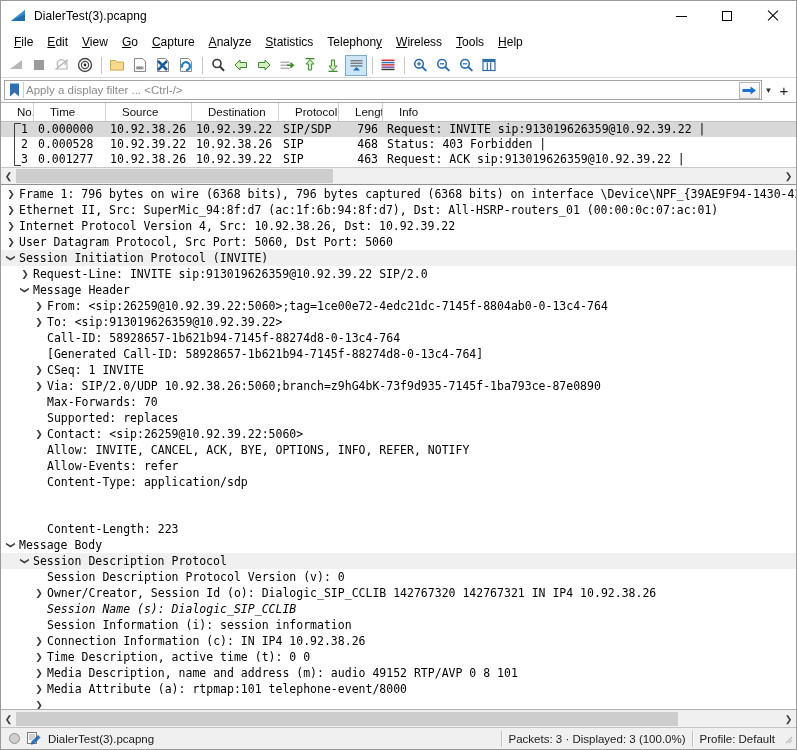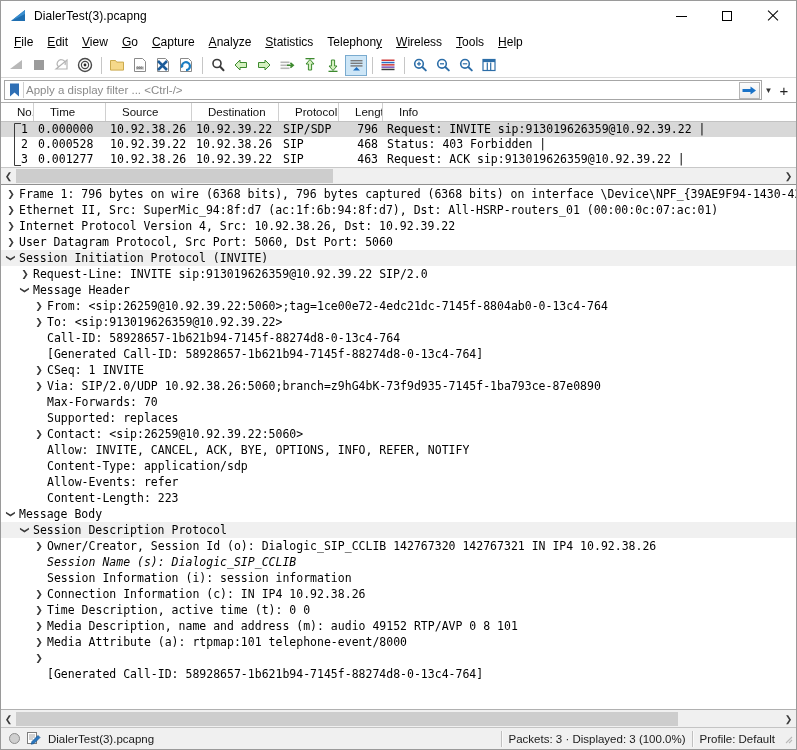--- a/index.html
+++ b/index.html
@@ -624,37 +624,41 @@
       <div class="d-row" style="padding-left: 32px;">
         <span class="d-arrow">❯</span>
         <span class="d-text">Contact: &lt;sip:26259@10.92.39.22:5060&gt;</span>
       </div>
       <div class="d-row" style="padding-left: 32px;">
         <span class="d-arrow"></span>
         <span class="d-text">Allow: INVITE, CANCEL, ACK, BYE, OPTIONS, INFO, REFER, NOTIFY</span>
       </div>
       <div class="d-row" style="padding-left: 32px;">
         <span class="d-arrow"></span>
+        <span class="d-text">Allow-Events: refer</span>
+      </div>
+      <div class="d-row" style="padding-left: 32px;">
+        <span class="d-arrow"></span>
         <span class="d-text">Content-Type: application/sdp</span>
       </div>
-      <div class="d-row" style="padding-left: 32px;">
-        <span class="d-arrow"></span>
-        <span class="d-text">Allow-Events: refer</span>
-      </div>
-      <div class="d-row" style="padding-left: 32px;">
+      <div class="d-row" style="padding-left: 32px; margin-top: 31px;">
         <span class="d-arrow"></span>
         <span class="d-text">Content-Length: 223</span>
       </div>
       <div class="d-row" style="padding-left: 4px;">
         <span class="d-arrow" style="display: inline-block; transform: rotate(90deg);">❯</span>
         <span class="d-text">Message Body</span>
       </div>
       <div class="d-row hl" style="padding-left: 18px;">
         <span class="d-arrow" style="display: inline-block; transform: rotate(90deg);">❯</span>
         <span class="d-text">Session Description Protocol</span>
+      </div>
+      <div class="d-row" style="padding-left: 32px;">
+        <span class="d-arrow"></span>
+        <span class="d-text">Session Description Protocol Version (v): 0</span>
       </div>
       <div class="d-row" style="padding-left: 32px;">
         <span class="d-arrow">❯</span>
         <span class="d-text">Owner/Creator, Session Id (o): Dialogic_SIP_CCLIB 142767320 142767321 IN IP4 10.92.38.26</span>
       </div>
       <div class="d-row" style="padding-left: 32px; font-style: italic;">
         <span class="d-arrow"></span>
         <span class="d-text">Session Name (s): Dialogic_SIP_CCLIB</span>
       </div>
       <div class="d-row" style="padding-left: 32px;">

